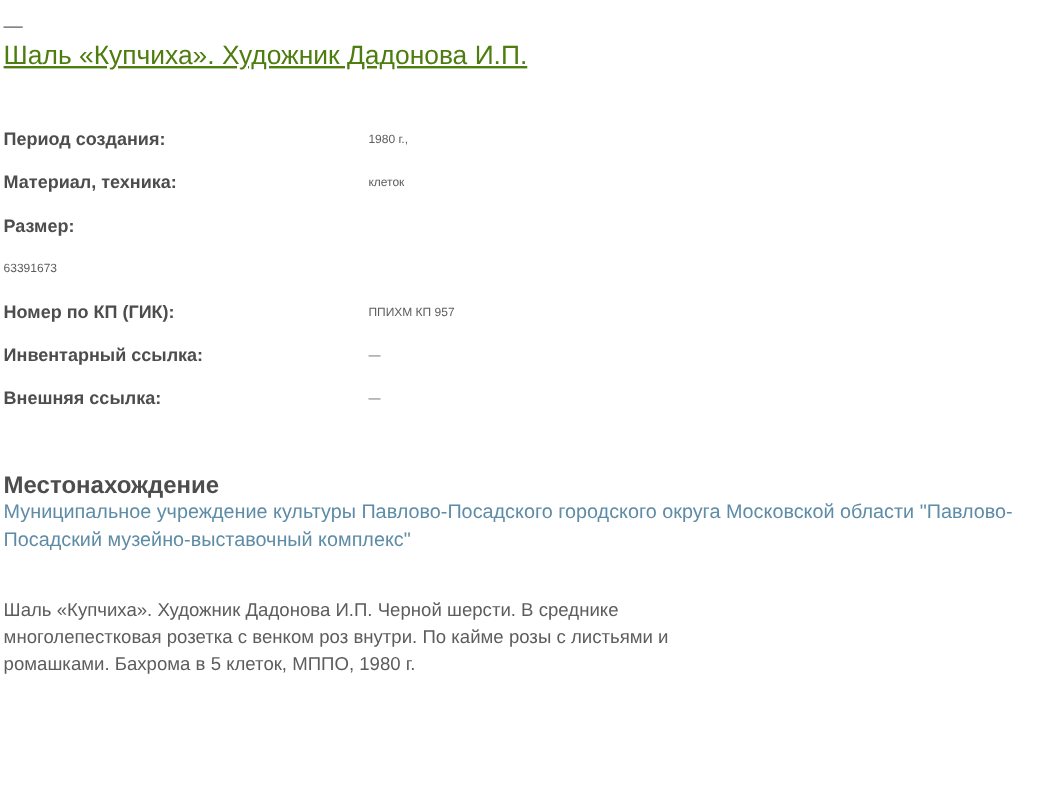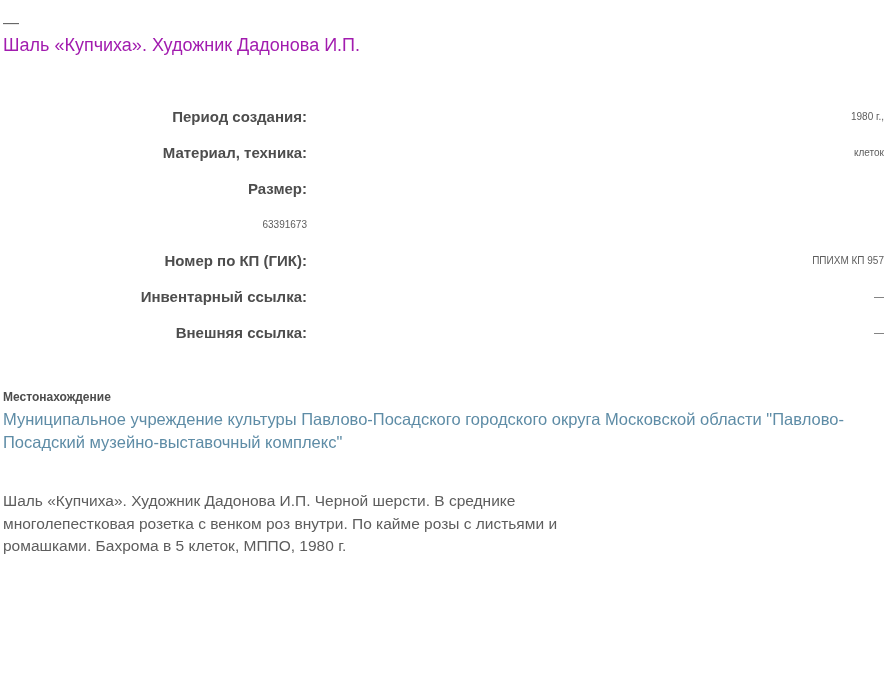--- a/index.html
+++ b/index.html
@@ -18,48 +18,48 @@
     width: 887px;
     height: 675px;
     padding: 11px 3px 0 3px;
   }
   .top-dash {
     font-size: 16px;
     line-height: 23px;
     color: #646464;
   }
   .page-title {
-    font-size: 18px;
+    font-size: 22px;
     line-height: 23px;
-    color: #a21caf;
+    color: #4d7c0f;
+    text-decoration: underline;
   }
   .details {
     margin-top: 50px;
   }
   .detail-row {
     display: grid;
     grid-template-columns: 304px 1fr;
     height: 36px;
     align-items: start;
-    text-align: right;
   }
   .detail-label {
     font-size: 15px;
     line-height: 20px;
     font-weight: bold;
     color: #4d4d4d;
   }
   .detail-value {
     font-size: 10px;
     line-height: 20px;
     color: #5d5d5d;
   }
   .location-heading {
-    margin-top: 27px;
-    font-size: 12px;
+    margin-top: 35px;
+    font-size: 20px;
     line-height: 22px;
     font-weight: bold;
     color: #4d4d4d;
   }
   .location-link {
     display: block;
     margin-top: 0;
     max-width: 884px;
     font-size: 16.5px;
     line-height: 23px;

